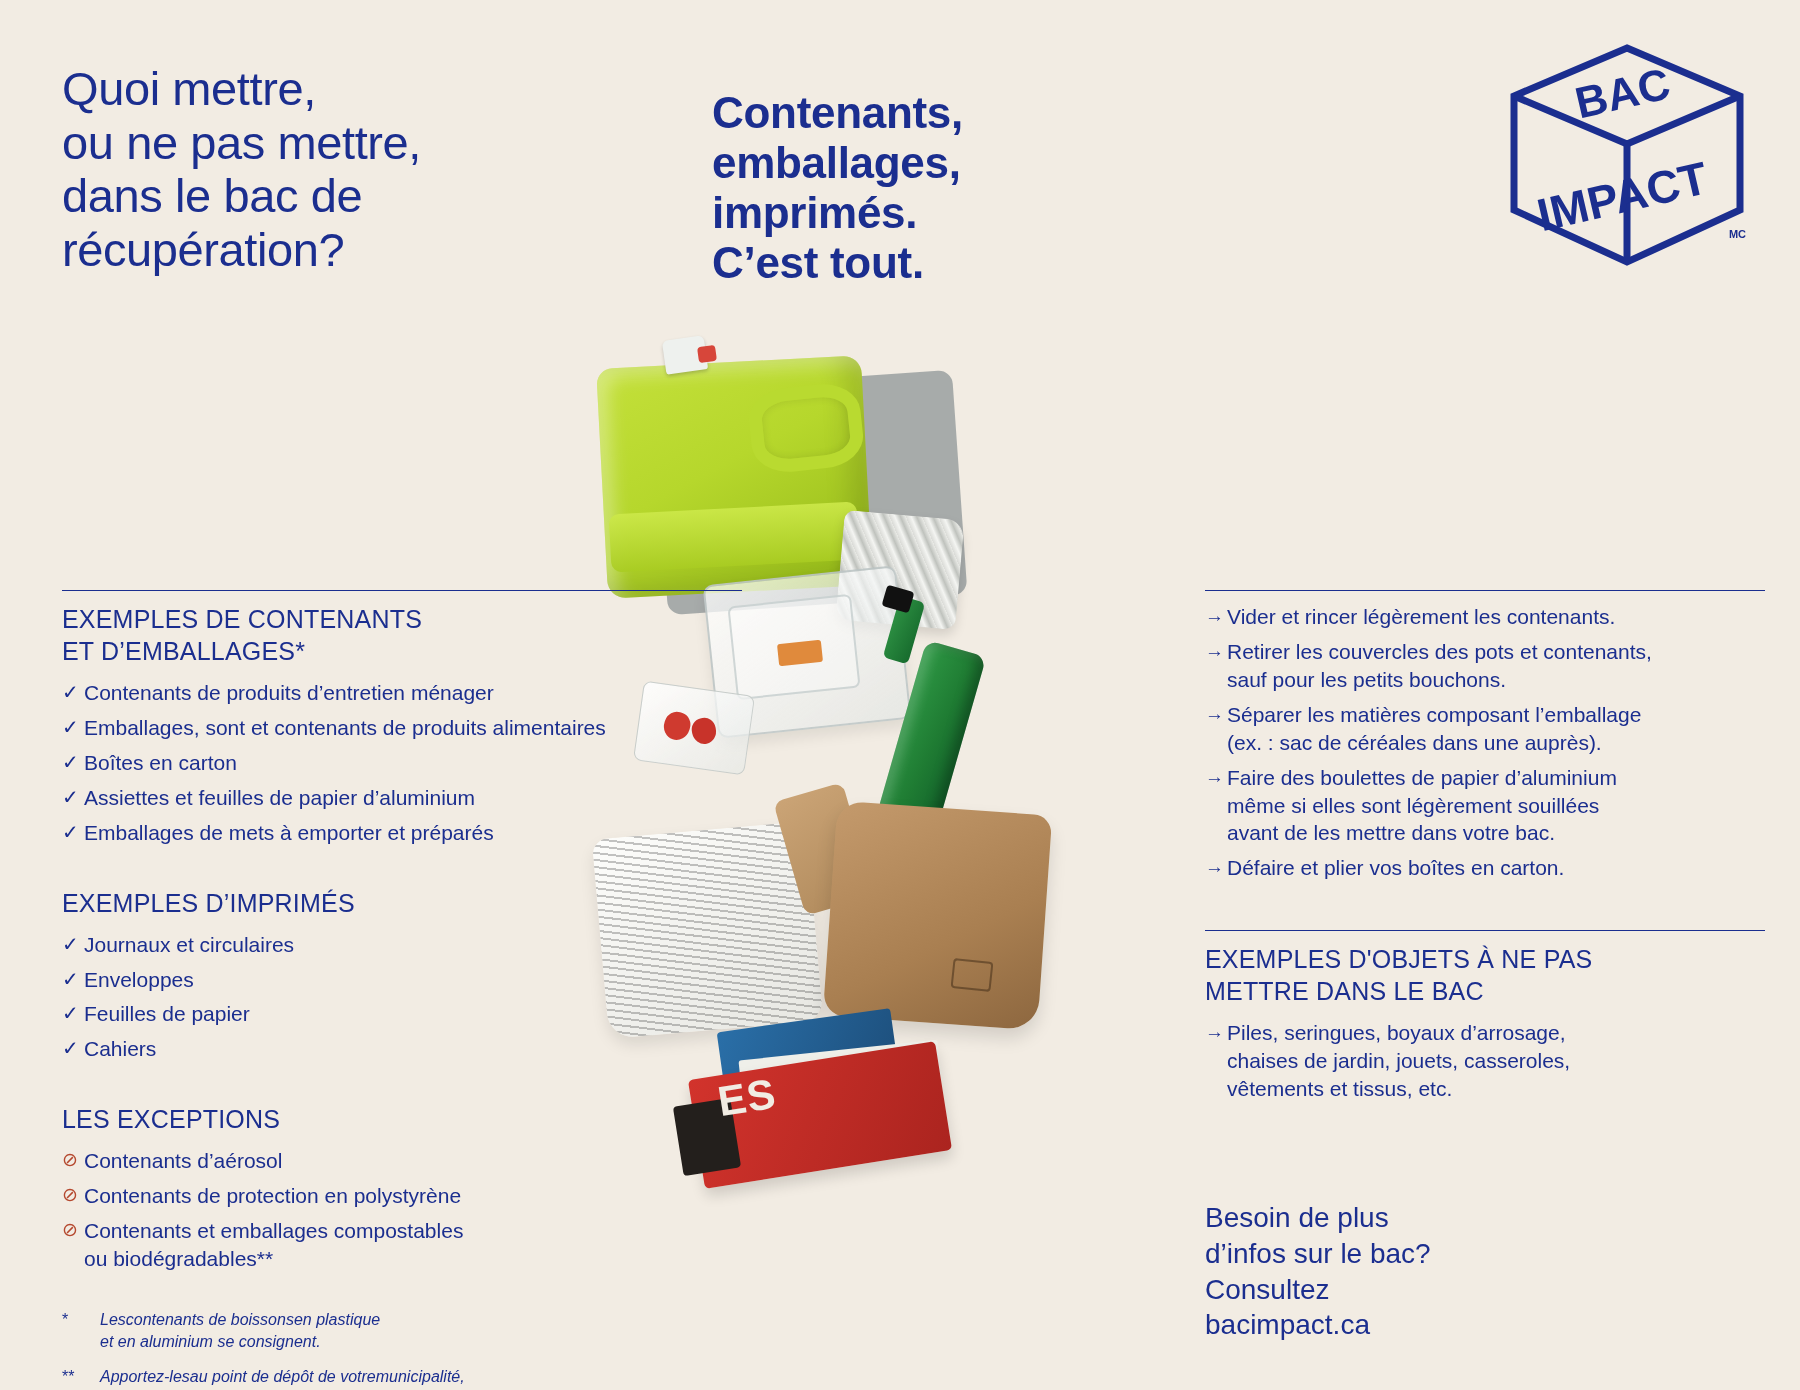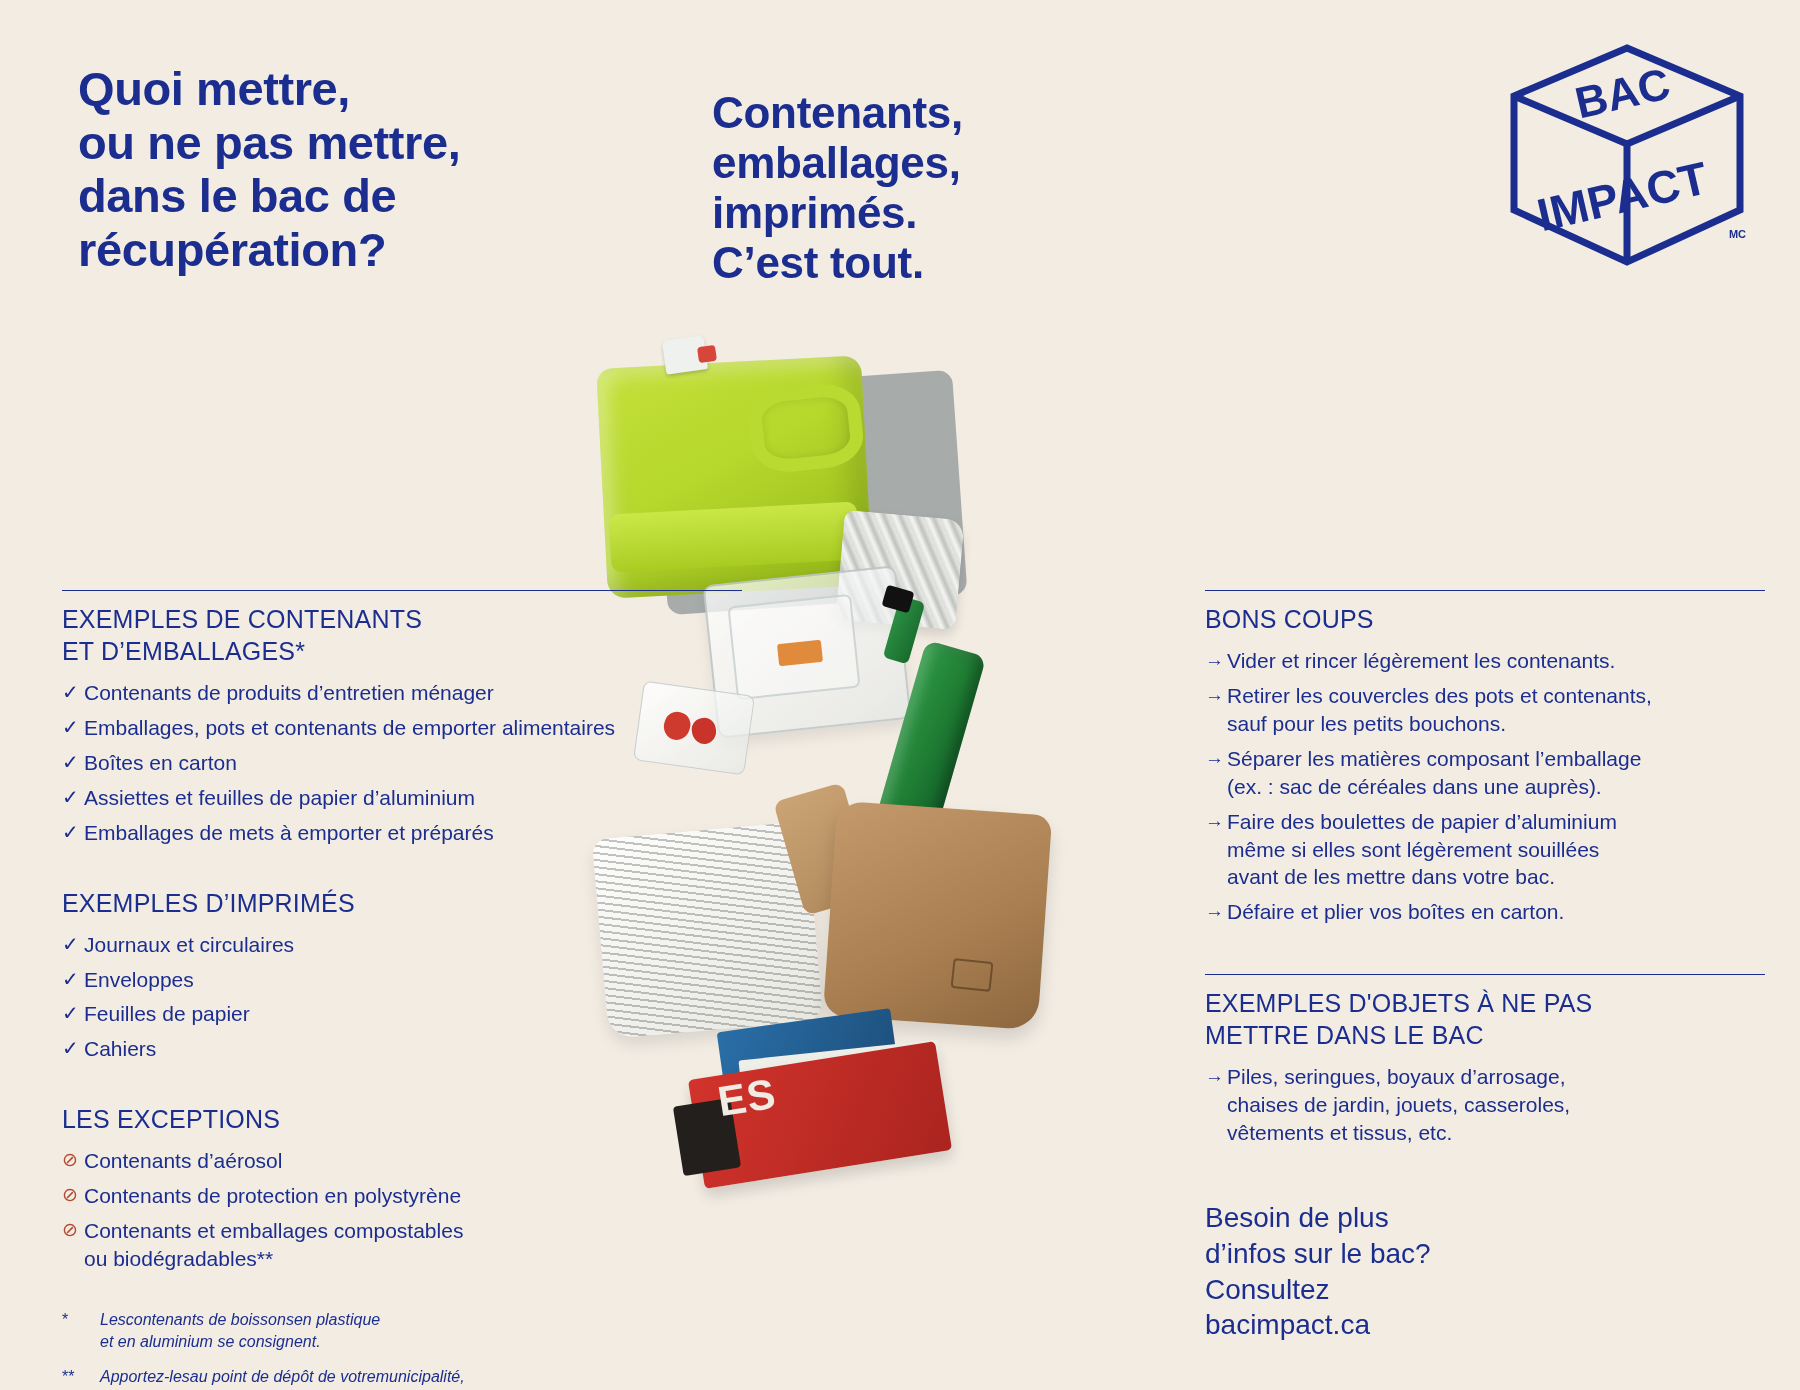--- a/index.html
+++ b/index.html
@@ -17,25 +17,25 @@
   }
   .page {
     position: absolute;
     inset: 0;
     background: #f2ece3;
   }
 
   
   .headline {
     position: absolute;
-    left: 78px;
+    left: 62px;
     top: 62px;
     font-size: 47px;
     line-height: 1.14;
-    font-weight: bold;
+    font-weight: normal;
     letter-spacing: -0.4px;
     color: #1b2e8f;
     white-space: pre-line;
   }
   .subhead {
     position: absolute;
     left: 672px;
     top: 88px;
     font-size: 44px;
     line-height: 1.14;
@@ -408,21 +408,21 @@
 
     <div class="sec-title">EXEMPLES DE CONTENANTS
 ET D’EMBALLAGES*</div>
     <ul class="items">
       <li>
         <span class="mark">✓</span>
         <span class="txt">Contenants de produits d’entretien ménager</span>
       </li>
       <li>
         <span class="mark">✓</span>
-        <span class="txt">Emballages, pots et contenants de emporter alimentaires</span>
+        <span class="txt">Emballages, sont et contenants de produits alimentaires</span>
       </li>
       <li>
         <span class="mark">✓</span>
         <span class="txt">Boîtes en carton</span>
       </li>
       <li>
         <span class="mark">✓</span>
         <span class="txt">Assiettes et feuilles de papier d’aluminium</span>
       </li>
       <li>
@@ -478,21 +478,20 @@
         <span class="star">**</span>
         <span class="fntxt">Apportez-lesau point de dépôt de votremunicipalité,
 si un tellieuexiste et si ce type de matériauestaccepté.
 Renseignez-vous auprès de votre municipalité.</span>
       </div>
     </div>
   </div>
 
   <div class="col-right">
     <div class="rule"></div>
-    <div class="sec-title">BONS COUPS</div>
     <ul class="items">
       <li>
         <span class="mark arrow">→</span>
         <span class="txt">Vider et rincer légèrement les contenants.</span>
       </li>
       <li>
         <span class="mark arrow">→</span>
         <span class="txt">Retirer les couvercles des pots et contenants,
 sauf pour les petits bouchons.</span>
       </li>

